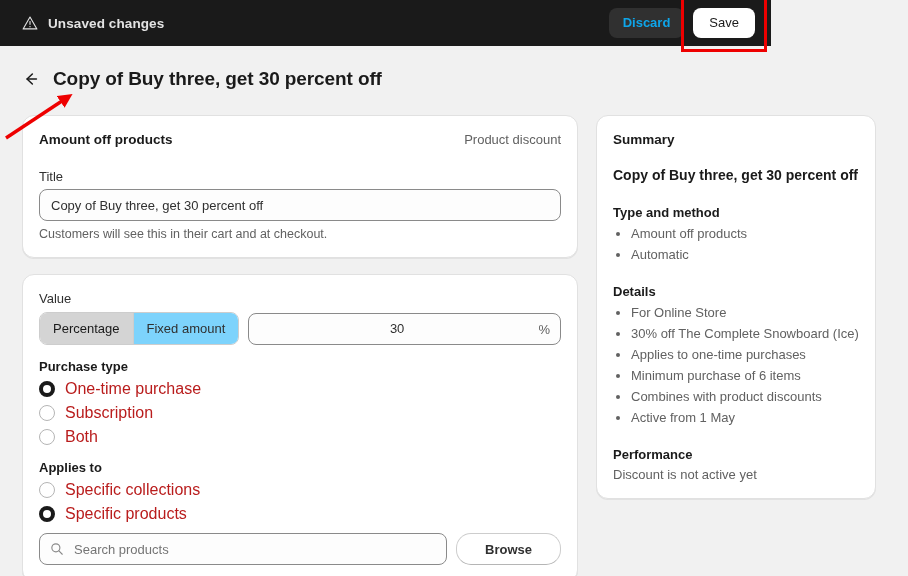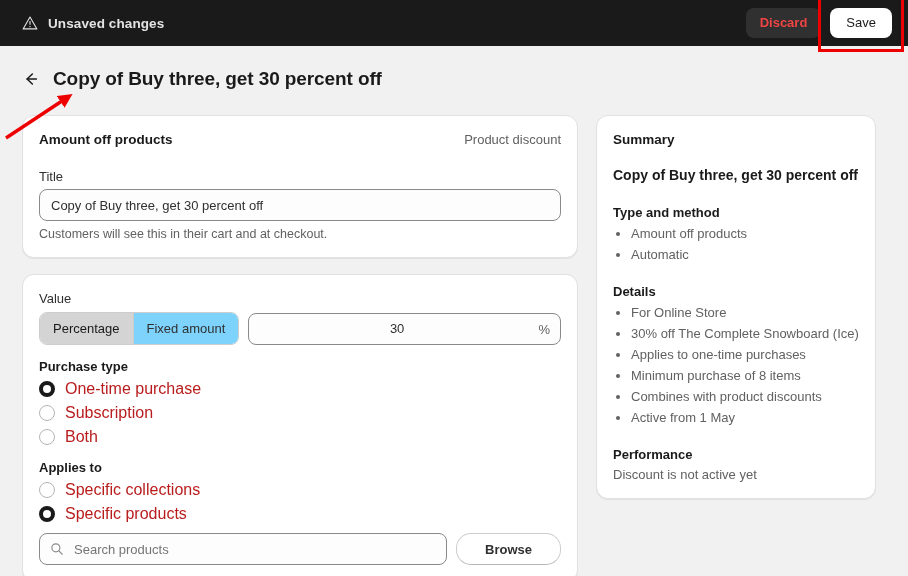--- a/index.html
+++ b/index.html
@@ -14,21 +14,21 @@
     font-size: 13px;
     color: #303030;
     overflow: hidden;
     position: relative;
   }
 
   
   .topbar {
     position: absolute;
     top: 0; left: 0;
-    width: 908px;
+    width: 771px;
     height: 46px;
     background: #1a1a1a;
     display: flex;
     align-items: center;
     box-sizing: border-box;
     padding: 0 16px 0 22px;
   }
   .topbar-left {
     display: flex;
     align-items: center;
@@ -46,21 +46,21 @@
   }
   .topbar-right {
     margin-left: auto;
     display: flex;
     align-items: center;
     gap: 9px;
     position: relative;
   }
   .btn-discard {
     background: #303030;
-    color: #ef4444;
+    color: #0ea5e9;
     border: none;
     border-radius: 8px;
     padding: 7px 14px;
     font-size: 13px;
     font-family: inherit;
     font-weight: bold;
     cursor: pointer;
     line-height: 16px;
     text-align: center;
   }
@@ -442,21 +442,21 @@
     <ul class="sum-list">
       <li>Amount off products</li>
       <li>Automatic</li>
     </ul>
 
     <div class="sum-head">Details</div>
     <ul class="sum-list">
       <li>For Online Store</li>
       <li>30% off The Complete Snowboard (Ice)</li>
       <li>Applies to one-time purchases</li>
-      <li>Minimum purchase of 8 items</li>
+      <li>Minimum purchase of 6 items</li>
       <li>Combines with product discounts</li>
       <li>Active from 1 May</li>
     </ul>
 
     <div class="sum-head">Performance</div>
     <div class="sum-note">Discount is not active yet</div>
   </div>
 </div>
 
 <svg class="annot-arrow" viewBox="0 0 100 70">

